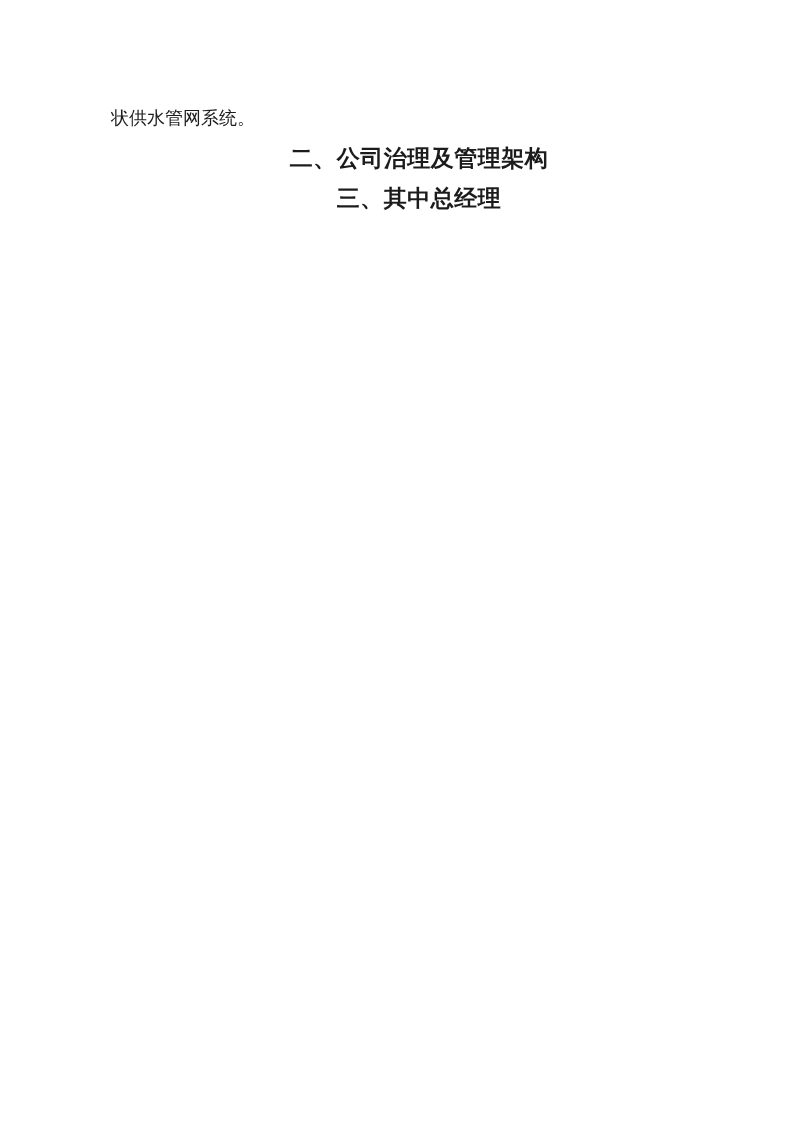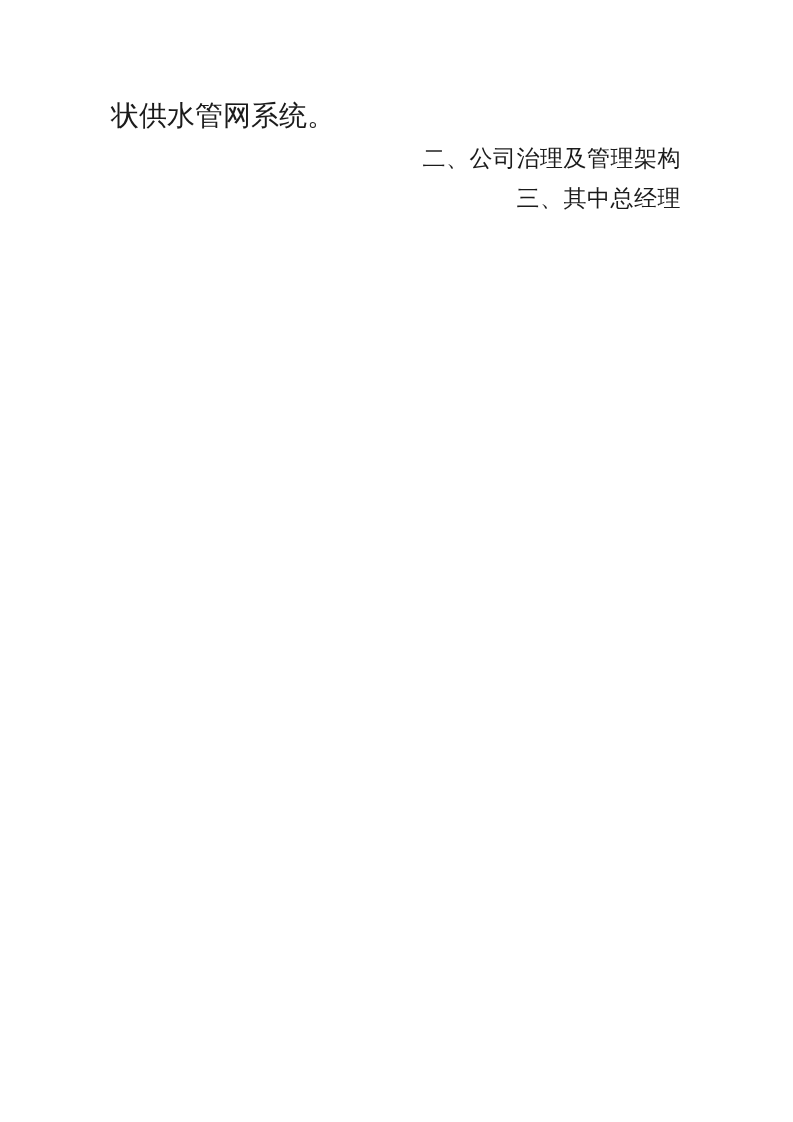--- a/index.html
+++ b/index.html
@@ -17,35 +17,35 @@
   .content {
     position: absolute;
     left: 111px;
     top: 98px;
     width: 570px;
   }
   .content p {
     margin: 0;
     padding: 0;
     color: #1b1b1b;
-    font-size: 28px;
+    font-size: 18px;
     line-height: 40px;
-    font-family: Liberation Mono, monospace;
+    font-family: Liberation Serif, serif;
     text-align: justify;
     text-justify: inter-character;
   }
   .content p.body.indent {
     text-indent: 2em;
   }
   .content p.heading {
     font-family: "Liberation Sans", "DejaVu Sans", sans-serif;
-    font-weight: 400;
+    font-weight: 700;
     font-size: 23px;
     text-indent: 2em;
-    text-align: right;
+    text-align: center;
     letter-spacing: 0.5px;
   }
 </style>
 </head>
 <body>
 
 <div class="page">
   <div class="content" id="doc-content">
       <p class="body">状供水管网系统。</p>
       <p class="heading indent">二、公司治理及管理架构</p>

